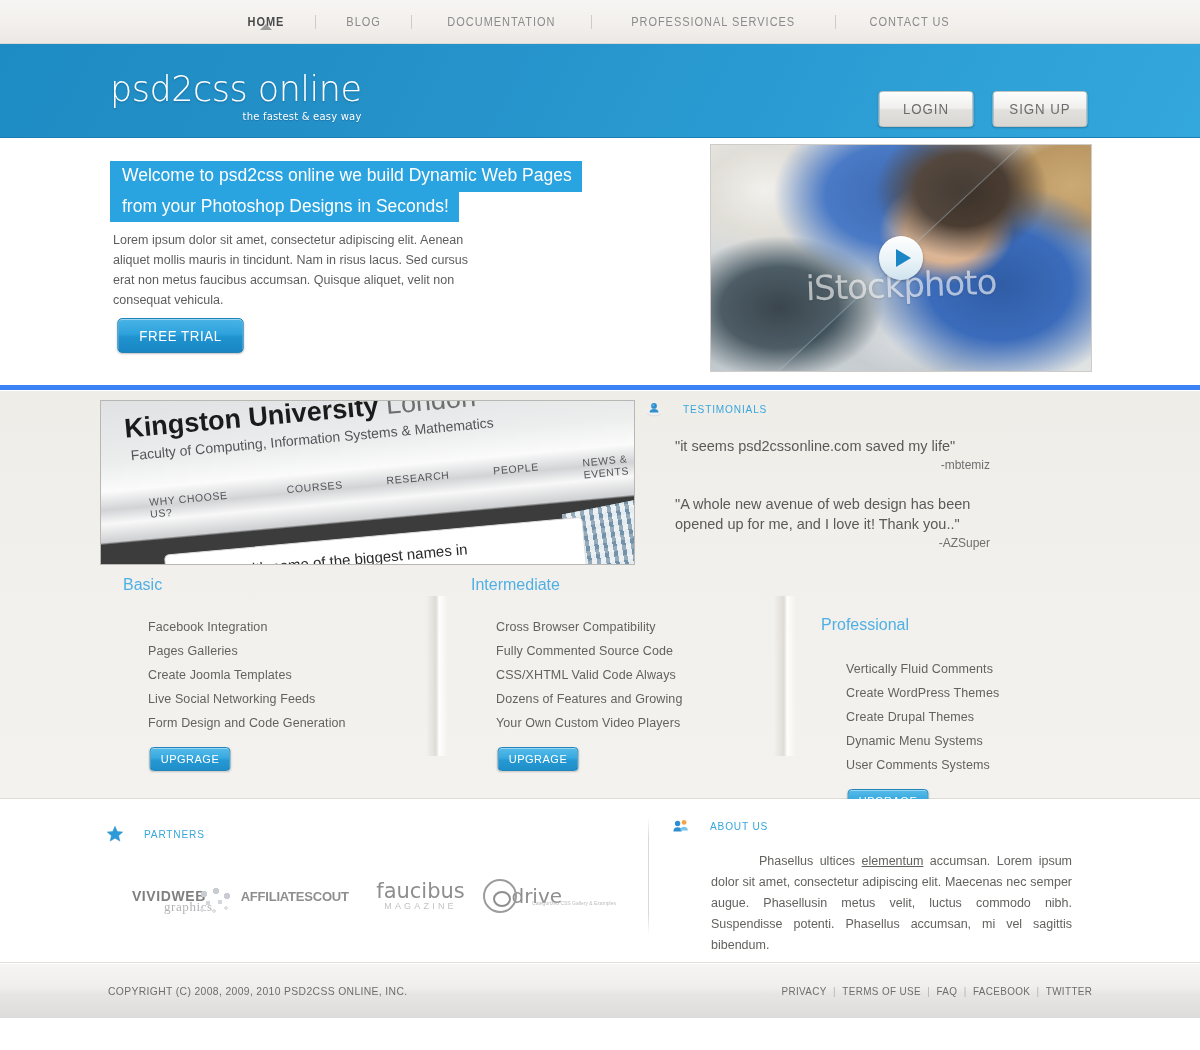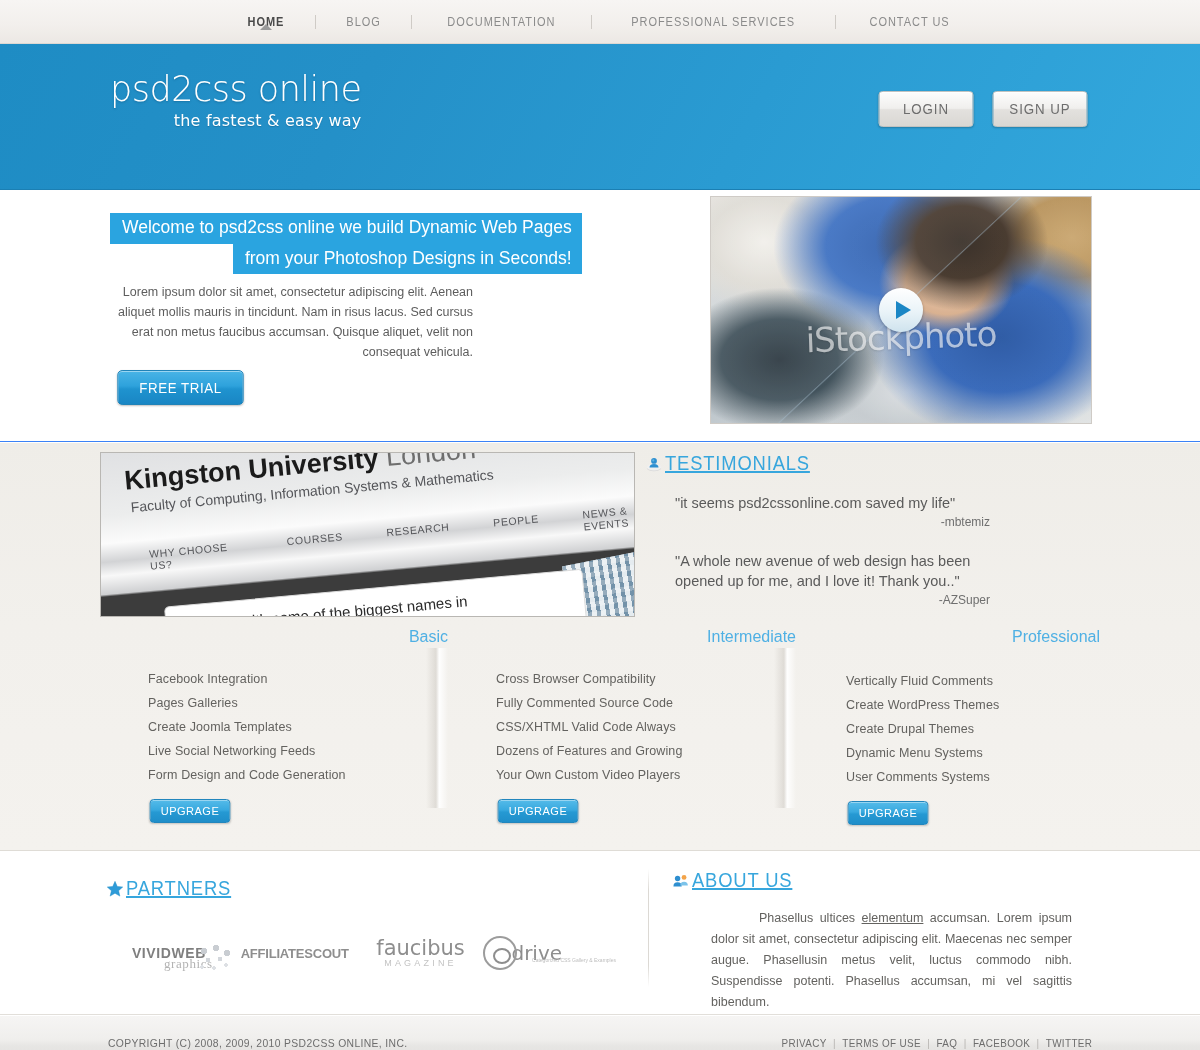--- a/index.html
+++ b/index.html
@@ -42,21 +42,21 @@
     bottom: -1px;
     width: 0; height: 0;
     border-left: 6px solid transparent;
     border-right: 6px solid transparent;
     border-bottom: 6px solid #9a9a9a;
   }
   .nav-item-wrap { position: relative; display:flex; align-items:center; }
 
   
   .header {
-    height: 146px;
+    height: 94px;
     background: linear-gradient(118deg, #1e8cc4 0%, #2490c8 30%, #2a9bd2 62%, #33a8dd 100%);
     position: relative;
     border-bottom: 1px solid #1b7fb3;
   }
   .header-inner {
     width: 1000px; margin: 0 auto;
     height: 100%;
     position: relative;
   }
   .logo {
@@ -67,21 +67,21 @@
     font-family: "DejaVu Sans", sans-serif;
     font-size: 35px;
     color: #ffffff;
     font-weight: 300;
     letter-spacing: -0.5px;
     line-height: 1;
     text-shadow: 0 1px 2px rgba(0,60,100,0.35);
   }
   .logo-sub {
     font-family: "DejaVu Sans", sans-serif;
-    font-size: 16px;
+    font-size: 10px;
     color: #ffffff;
     text-align: right;
     margin-top: 4px;
     letter-spacing: 0.2px;
     text-shadow: 0 1px 1px rgba(0,60,100,0.3);
   }
   .header-buttons {
     position: absolute;
     right: 10px; top: 47px;
     display: flex; gap: 14px;
@@ -98,23 +98,22 @@
     display: flex; align-items: center; justify-content: center;
     cursor: pointer;
     box-shadow: 0 1px 2px rgba(0,0,0,0.22), inset 0 1px 0 rgba(255,255,255,0.9);
     transform: scaleX(0.95);
   }
 
   
   .hero {
     background: #ffffff;
     height: 252px;
-    border-bottom: 1px solid #3b82f6;
-    position: relative;
-    text-align: right;
+    border-bottom: 5px solid #3b82f6;
+    position: relative;
   }
   .hero-inner { width: 1000px; margin: 0 auto; position: relative; height: 100%; }
 
   .hero-head { position: absolute; left: 10px; top: 23px; }
   .hero-band {
     display: inline-block;
     background: #2aa4e0;
     color: #ffffff;
     font-size: 17.5px;
     padding: 6px 10px 7px 12px;
@@ -255,27 +254,26 @@
       repeating-linear-gradient(92deg, rgba(70,110,140,0.55) 0 4px, rgba(235,240,243,0.9) 4px 9px),
       repeating-linear-gradient(2deg, rgba(90,130,160,0.4) 0 5px, rgba(250,250,250,0.85) 5px 10px),
       #dfe6ea;
     transform: rotate(-6deg);
   }
 
   .testimonials {
     position: absolute; left: 545px; top: 9px; width: 420px;
   }
   .sec-head {
-    display:flex; align-items:center; gap: 2px;
+    display:flex; align-items:center; gap: 20px;
     color: #37a6dd;
     font-family: "Liberation Sans Narrow", "Liberation Sans", sans-serif;
-    font-size: 20px;
+    font-size: 11px;
     letter-spacing: .9px;
     transform-origin: left center;
-    text-decoration: underline;
   }
   .sec-head-label { transform: scaleX(0.92); transform-origin: left center; }
   .icon-person { width: 18px; height: 18px; display:block; }
   .t-quote {
     margin-left: 30px;
     margin-top: 18px;
     font-size: 14.5px;
     color: #5a5a5a;
     line-height: 20px;
   }
@@ -288,28 +286,28 @@
     width: 345px;
   }
 
   .plans {
     position: absolute; left: 0; top: 185px; width: 1000px;
     display: flex;
   }
   .plan { position: relative; }
   .plan.p1 { width: 348px; padding-left: 20px; }
   .plan.p2 { width: 348px; padding-left: 20px; }
-  .plan.p3 { width: 304px; padding-left: 22px; }
+  .plan.p3 { width: 304px; padding-left: 22px; margin-top: 40px; }
   .plan-sep {
     position: absolute; top: 20px; right: 0;
     width: 22px; height: 160px;
     background: linear-gradient(to right, rgba(180,175,168,0) 0%, rgba(176,170,162,0.30) 45%, rgba(255,255,255,0.95) 60%, rgba(255,255,255,0) 100%);
   }
   .plan-title {
-    font-size: 16px; color: #4fb0e4; margin-bottom: 21px; margin-left: 3px; text-align: right;
+    font-size: 16px; color: #4fb0e4; margin-bottom: 21px; margin-left: 3px;
   }
   .plan.p3 .plan-title { margin-bottom: 23px; }
   .plan ul { list-style: none; margin-left: 28px; }
   .plan li {
     font-size: 12.5px; color: #63625f; line-height: 24px; letter-spacing: .1px;
   }
   .upgrade {
     margin-left: 28px; margin-top: 12px;
     width: 84px; height: 24px;
     border-radius: 4px;

